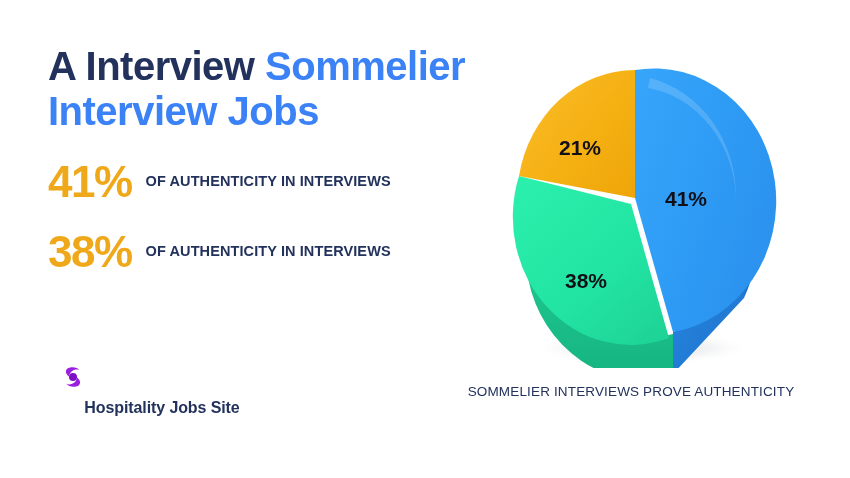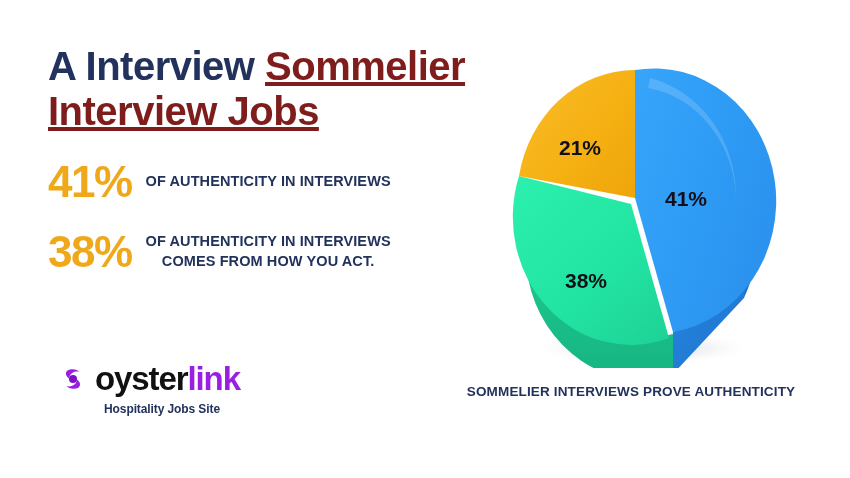--- a/index.html
+++ b/index.html
@@ -26,21 +26,21 @@
   }
 
   #page-title {
     font-size: 40px;
     font-weight: 700;
     line-height: 1.12;
     letter-spacing: -0.5px;
     margin: 0;
     color: #22325C;
   }
-  #page-title .accent { color: #7f1d1d; text-decoration: underline; }
+  #page-title .accent { color: #3b82f6; }
 
   .stat-row {
     display: flex;
     align-items: center;
     gap: 14px;
     margin-top: 26px;
   }
   .stat-number {
     font-size: 44px;
     font-weight: 700;
@@ -79,21 +79,21 @@
     font-size: 33px;
     font-weight: 700;
     letter-spacing: -1.1px;
     line-height: 1;
     color: #111111;
     white-space: nowrap;
   }
   #logo-wordmark .link-part { color: #9B1FE0; }
   #logo-tagline {
     margin-top: 7px;
-    font-size: 12px;
+    font-size: 16px;
     font-weight: 700;
     color: #22325C;
     letter-spacing: -0.1px;
     text-align: center;
     width: 208px;
   }
 
   
   #chart-area {
     position: absolute;
@@ -112,21 +112,21 @@
   }
 
   
   #chart-caption {
     position: absolute;
     left: 440px;
     top: 382px;
     width: 382px;
     text-align: center;
     font-size: 13.5px;
-    font-weight: 700;
+    font-weight: 400;
     line-height: 1.45;
     letter-spacing: 0.15px;
     color: #22325C;
     text-transform: uppercase;
   }
   #chart-caption .line { display: block; }
 </style>
 </head>
 <body>
 
@@ -143,33 +143,31 @@
       <div class="stat-number">41%</div>
       <div class="stat-text">
         <span class="line">OF AUTHENTICITY IN INTERVIEWS</span>
       </div>
     </div>
 
     <div class="stat-row">
       <div class="stat-number">38%</div>
       <div class="stat-text">
         <span class="line">OF AUTHENTICITY IN INTERVIEWS</span>
-        <span class="line">COMES FROM HOW YOU ACT.</span>
       </div>
     </div>
   </div>
 
   <div id="logo-block">
     <div id="logo-lockup">
       <svg id="logo-mark" width="30" height="30" viewBox="0 0 30 30">
         <path d="M9.4 6.6 C13.6 4.2 19.0 5.0 21.4 8.0 C19.2 7.2 16.4 7.6 14.3 9.0 C12.4 10.3 11.2 12.4 11.0 14.6 C8.2 12.6 6.6 9.2 9.4 6.6 Z" fill="#9B1FE0"></path>
         <path d="M20.6 23.4 C16.4 25.8 11.0 25.0 8.6 22.0 C10.8 22.8 13.6 22.4 15.7 21.0 C17.6 19.7 18.8 17.6 19.0 15.4 C21.8 17.4 23.4 20.8 20.6 23.4 Z" fill="#9B1FE0"></path>
         <circle cx="15" cy="15" r="4.0" fill="#7B10C4"></circle>
       </svg>
-      <div id="logo-wordmark"><span>oyster</span><span class="link-part">link</span></div>
     </div>
     <div id="logo-tagline">Hospitality Jobs Site</div>
   </div>
 
   <div id="chart-area">
     <svg id="pie-svg" width="290" height="320" viewBox="0 0 290 320">
       <defs>
         <linearGradient id="gradBlueTop" x1="0%" y1="0%" x2="100%" y2="60%">
           <stop offset="0%" stop-color="#37A5FA"></stop>
           <stop offset="55%" stop-color="#2E9BF5"></stop>

